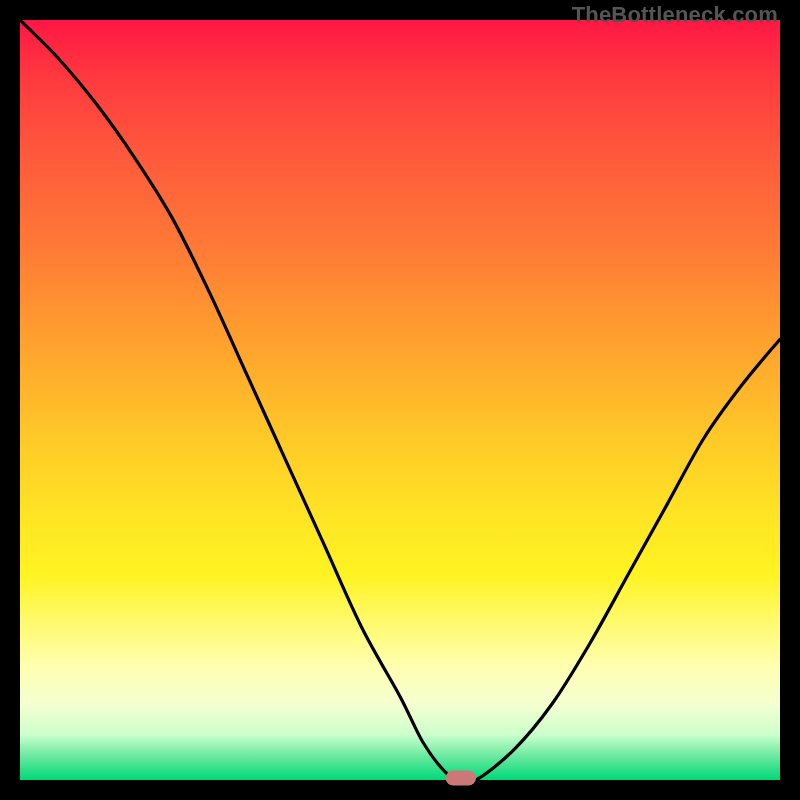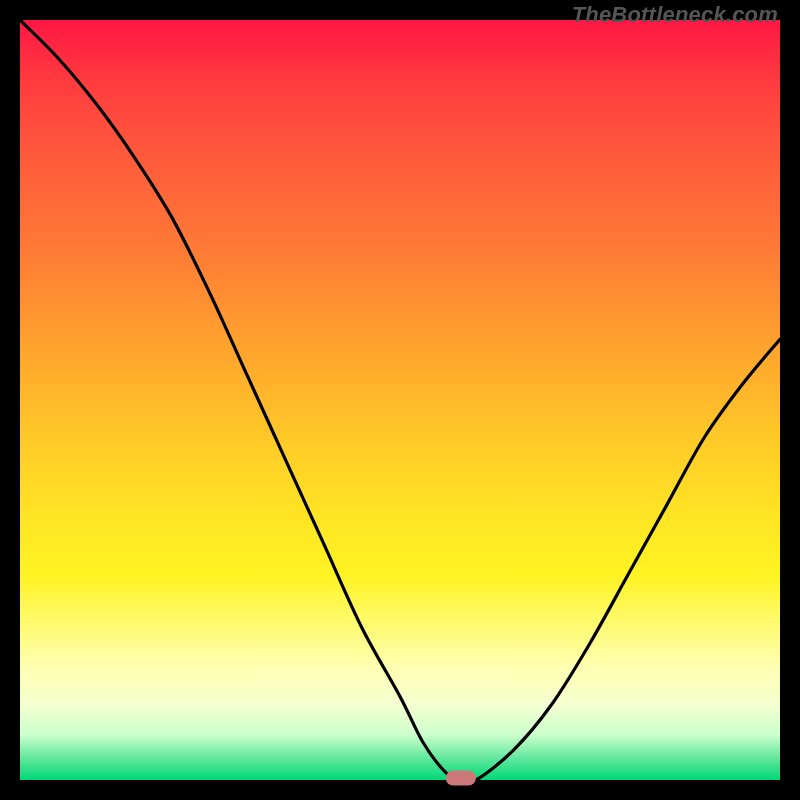--- a/index.html
+++ b/index.html
@@ -8,21 +8,20 @@
     width: 800px;
     height: 800px;
     background: #000;
     overflow: hidden;
   }
   .frame {
     position: relative;
     width: 784px;
     height: 800px;
     background: #000;
-    font-style: italic;
   }
   .plot-area {
     position: absolute;
     left: 20px;
     top: 20px;
     width: 760px;
     height: 760px;
     
     background: linear-gradient(to bottom,
       #ff1744 0%,

